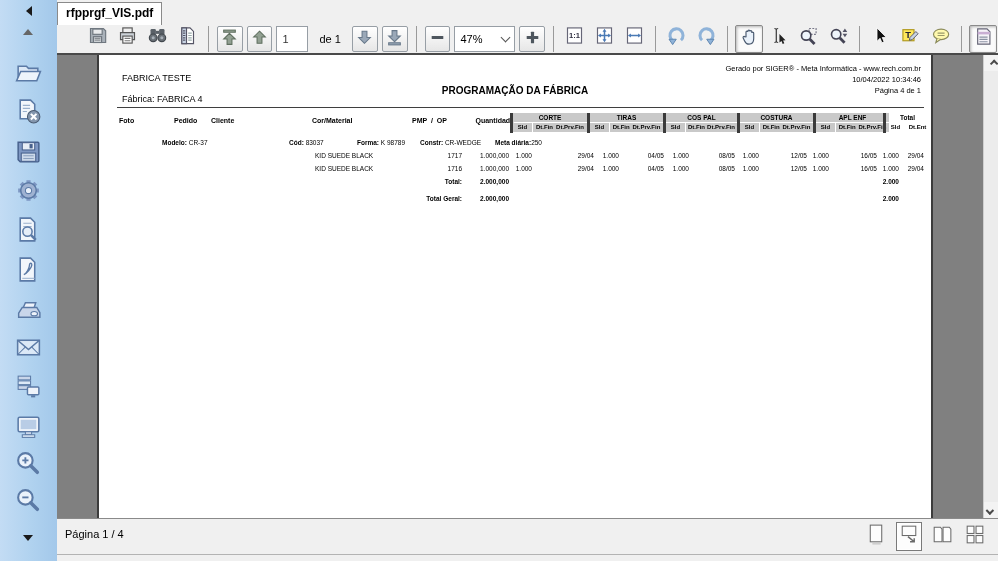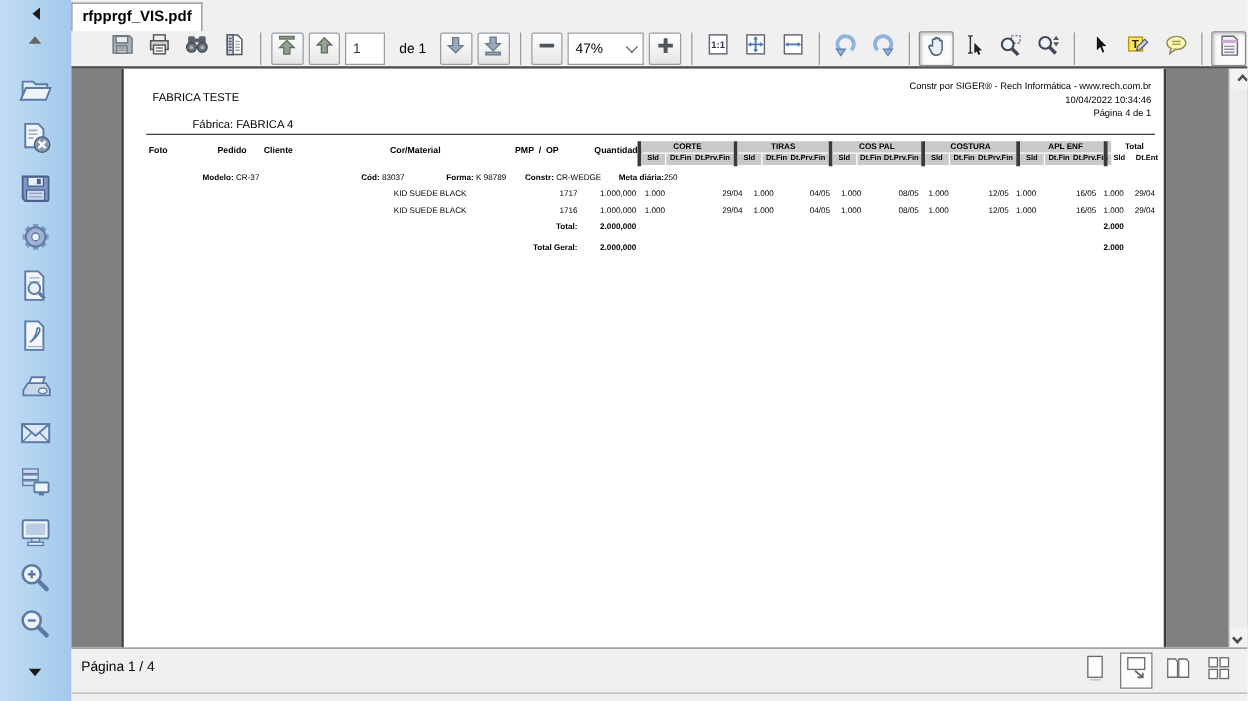--- a/index.html
+++ b/index.html
@@ -51,21 +51,21 @@
   .vscroll { position:absolute; right:0; top:0; width:15px; height:463px; background:#ececec; border-left:1px solid #cfcfcf; }
   .vs-arrow { position:absolute; left:0; width:15px; height:16px; background:#f3f3f3; display:flex; align-items:center; justify-content:center; cursor:pointer; }
   .vs-up { top:0; } .vs-down { bottom:0; }
   .vchev { width:6px; height:6px; border-top:2px solid #4a4a4a; border-right:2px solid #4a4a4a; }
   .vs-up .vchev { transform:rotate(-45deg) translate(1px,2px); }
   .vs-down .vchev { transform:rotate(135deg) translate(2px,1px); }
 
   
   .page * { color:#000; }
   .rp-company { position:absolute; left:23px; top:18px; font-size:9px; }
-  .rp-factory { position:absolute; left:23px; top:39px; font-size:9px;margin-left:32px; }
+  .rp-factory { position:absolute; left:23px; top:39px; font-size:9px; }
   .rp-title   { position:absolute; left:0; top:30px; width:100%; text-align:center; font-size:10px; font-weight:bold; }
   .rp-right   { position:absolute; right:10px; top:8px; text-align:right; font-size:7.5px; line-height:11px; }
   .rp-rule    { position:absolute; left:18px; top:52px; width:807px; border-top:1.5px solid #3f3f3f; }
 
   .hcol { position:absolute; top:62px; font-size:7px; font-weight:bold; white-space:pre; }
   .h-foto { left:20px; } .h-pedido { left:75px; } .h-cliente { left:112px; }
   .h-cor { left:213px; } .h-pmp { left:313px; } .h-qtd { left:340px; width:75px; text-align:right; }
 
   .group { position:absolute; top:58px; height:20px; }
   .g0 { left:414px; width:74px; } .g1 { left:491px; width:73px; }
@@ -386,22 +386,23 @@
     <path d="M5.5 9.5h7M5.5 11.5h7M5.5 13.5h7" stroke="#8a92a2"></path>
         </svg></span>
     </div>
 </div>
 
 <div class="docarea">
   <div class="page">
 
     <div class="rp-company">FABRICA TESTE</div>
     <div class="rp-factory">Fábrica: FABRICA 4</div>
+    <div class="rp-title">PROGRAMAÇÃO DA FÁBRICA</div>
     <div class="rp-right">
-      <div>Constr por SIGER® - Rech Informática - www.rech.com.br</div>
+      <div>Gerado por SIGER® - Meta Informática - www.rech.com.br</div>
       <div>10/04/2022 10:34:46</div>
       <div>Página 4 de 1</div>
     </div>
     <div class="rp-rule"></div>
 
     <span class="hcol h-foto">Foto</span>
     <span class="hcol h-pedido">Pedido</span>
     <span class="hcol h-cliente">Cliente</span>
     <span class="hcol h-cor">Cor/Material</span>
     <span class="hcol h-pmp">PMP  /  OP</span>

